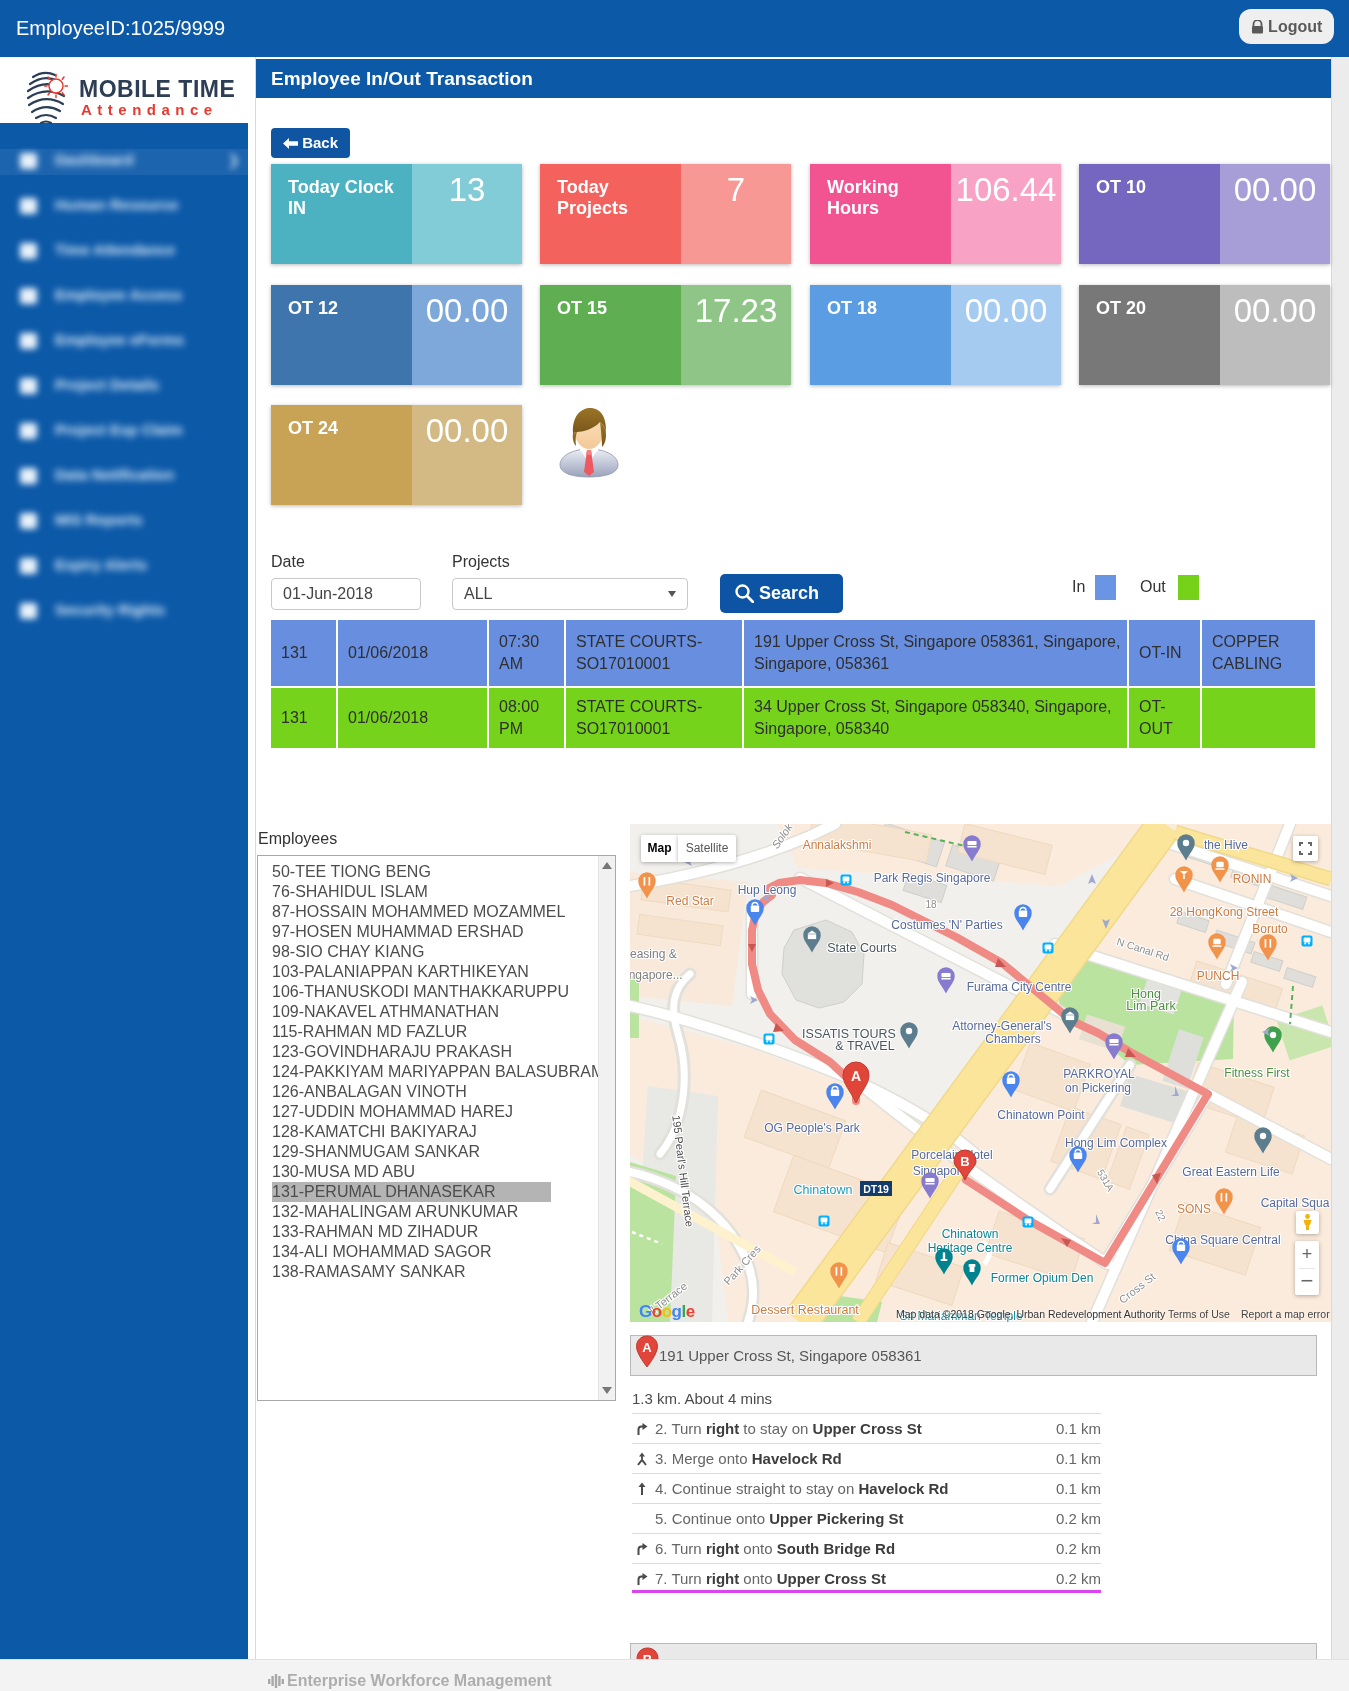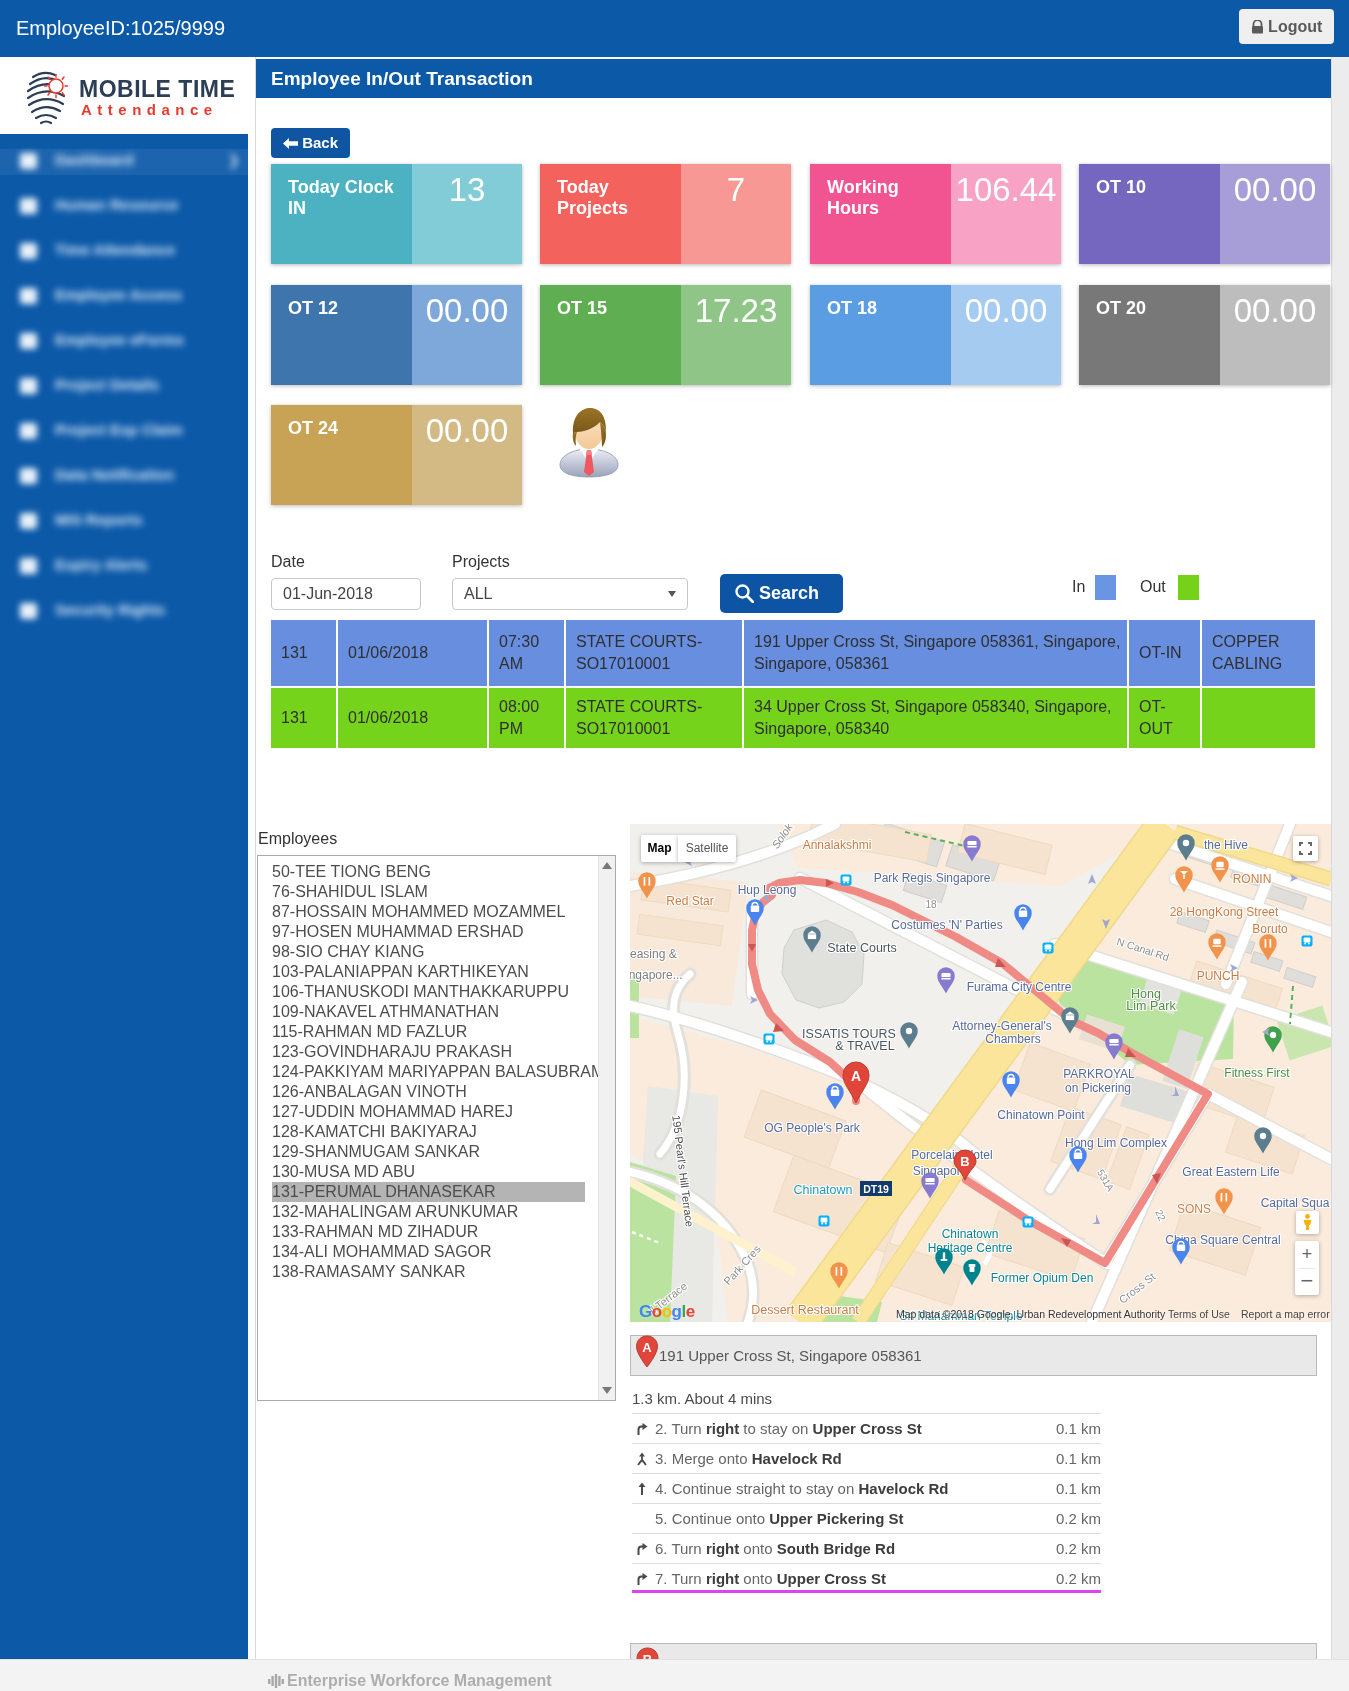--- a/index.html
+++ b/index.html
@@ -1,20 +1,20 @@
 <!DOCTYPE html>
 <html><head><meta charset="utf-8"><style>
 *{margin:0;padding:0;box-sizing:border-box}
 html,body{width:1349px;height:1691px;overflow:hidden;background:#fff;font-family:"Liberation Sans",sans-serif;position:relative}
 .abs{position:absolute}
 .topbar{position:absolute;left:0;top:0;width:1349px;height:57px;background:#0c59a8}
 .eid{position:absolute;left:16px;top:0;line-height:56px;color:#fff;font-size:20px;font-weight:normal}
-.logout{position:absolute;left:1239px;top:9px;width:95px;height:35px;background:#efefef;border-radius:4px;color:#5a5a5a;font-size:16px;font-weight:bold;line-height:35px;text-align:center}
+.logout{position:absolute;left:1239px;top:9px;width:95px;height:35px;background:#efefef;border-radius:12px;color:#5a5a5a;font-size:16px;font-weight:bold;line-height:35px;text-align:center}
 .sidebar{position:absolute;left:0;top:57px;width:248px;height:1602px;background:#0c59a8}
-.logobox{position:absolute;left:0;top:57px;width:248px;height:77px;background:#fff}
+.logobox{position:absolute;left:0;top:57px;width:248px;height:66px;background:#fff}
 .vline{position:absolute;left:255px;top:57px;width:1px;height:1602px;background:#d9d9d9}
 .scrollstrip{position:absolute;left:1331px;top:57px;width:18px;height:1634px;background:#ececec;border-left:1px solid #d9d9d9}
 .mi{position:absolute;left:0;width:248px;height:26px}
 .mic{position:absolute;left:20px;top:4px;width:17px;height:16px;background:#e9f1fa;border-radius:3px;filter:blur(3px)}
 .mit{position:absolute;left:55px;top:2px;font-size:15px;font-weight:bold;color:#dcebfa;filter:blur(3.5px);white-space:nowrap}
 .mchev{position:absolute;left:228px;top:3px;font-size:14px;color:#dcebfa;filter:blur(3px)}
 .secbar{position:absolute;left:256px;top:59px;width:1075px;height:39px;background:#0c59a8;color:#fff;font-size:19px;font-weight:bold;line-height:39px;padding-left:15px}
 .backbtn{position:absolute;left:271px;top:128px;width:79px;height:30px;background:#0f55a2;border-radius:4px;color:#fff;font-size:15px;font-weight:bold;text-align:center;line-height:30px}
 .tile{position:absolute;width:251px;height:100px;border-radius:0;overflow:hidden;box-shadow:0 1px 4px rgba(0,0,0,.28)}
 .tl{position:absolute;left:0;top:0;width:141px;height:100%}
@@ -29,21 +29,21 @@
 table.tx th{background:#0e509e;color:#fff;font-weight:bold;text-align:left;vertical-align:middle;padding:6px 10px;line-height:22px;border-right:2px solid #fff;height:59px}
 table.tx td{vertical-align:middle;padding:0 10px;line-height:22px;color:#2f2f2f;border-right:2px solid #fff;border-top:2px solid #fff}
 tr.rin{height:68px}
 tr.rout{height:61px}
 .adr span{display:block;white-space:nowrap}
 .rin td{background:#688ee0}
 .rout td{background:#76d31b}
 .emplabel{position:absolute;left:258px;top:830px;font-size:16px;color:#333}
 .listbox{position:absolute;left:257px;top:855px;width:359px;height:546px;border:1px solid #a9a9a9;background:#fff}
 .listbox ul{list-style:none;margin:0;padding:6px 0 0 14px;font-size:16px;line-height:20px;color:#4d4d4d;white-space:nowrap;overflow:hidden}
-.selspan{display:inline-block;width:313px;background:#b4b4b4}
+.selspan{display:inline-block;width:279px;background:#b4b4b4}
 .lsb{position:absolute;right:0;top:0;width:17px;height:100%;background:#f1f1f1;border-left:1px solid #e3e3e3}
 .arrup{position:absolute;right:3px;top:6px;width:0;height:0;border-left:5px solid transparent;border-right:5px solid transparent;border-bottom:7px solid #777}
 .arrdn{position:absolute;right:3px;bottom:6px;width:0;height:0;border-left:5px solid transparent;border-right:5px solid transparent;border-top:7px solid #777}
 .mapbox{position:absolute;left:630px;top:824px;width:701px;height:498px;overflow:hidden;background:#f1f0ec}
 .mapctl{position:absolute;background:#fff;box-shadow:0 1px 4px rgba(0,0,0,.3);font-size:12px}
 .abox{position:absolute;left:630px;top:1335px;width:687px;height:41px;background:#e9e9e9;border:1px solid #b9b9b9;line-height:39px;font-size:15px;color:#565656;padding-left:28px}
 .kmline{position:absolute;left:632px;top:1390px;font-size:15px;color:#4c4c4c}
 .dirs{position:absolute;left:632px;top:1413px;width:469px;font-size:15px;color:#666}
 .drow{position:relative;height:30px;border-top:1px solid #dcdcdc;line-height:30px;white-space:nowrap;overflow:hidden}
 .drow.last{border-bottom:3px solid #d946ef}

